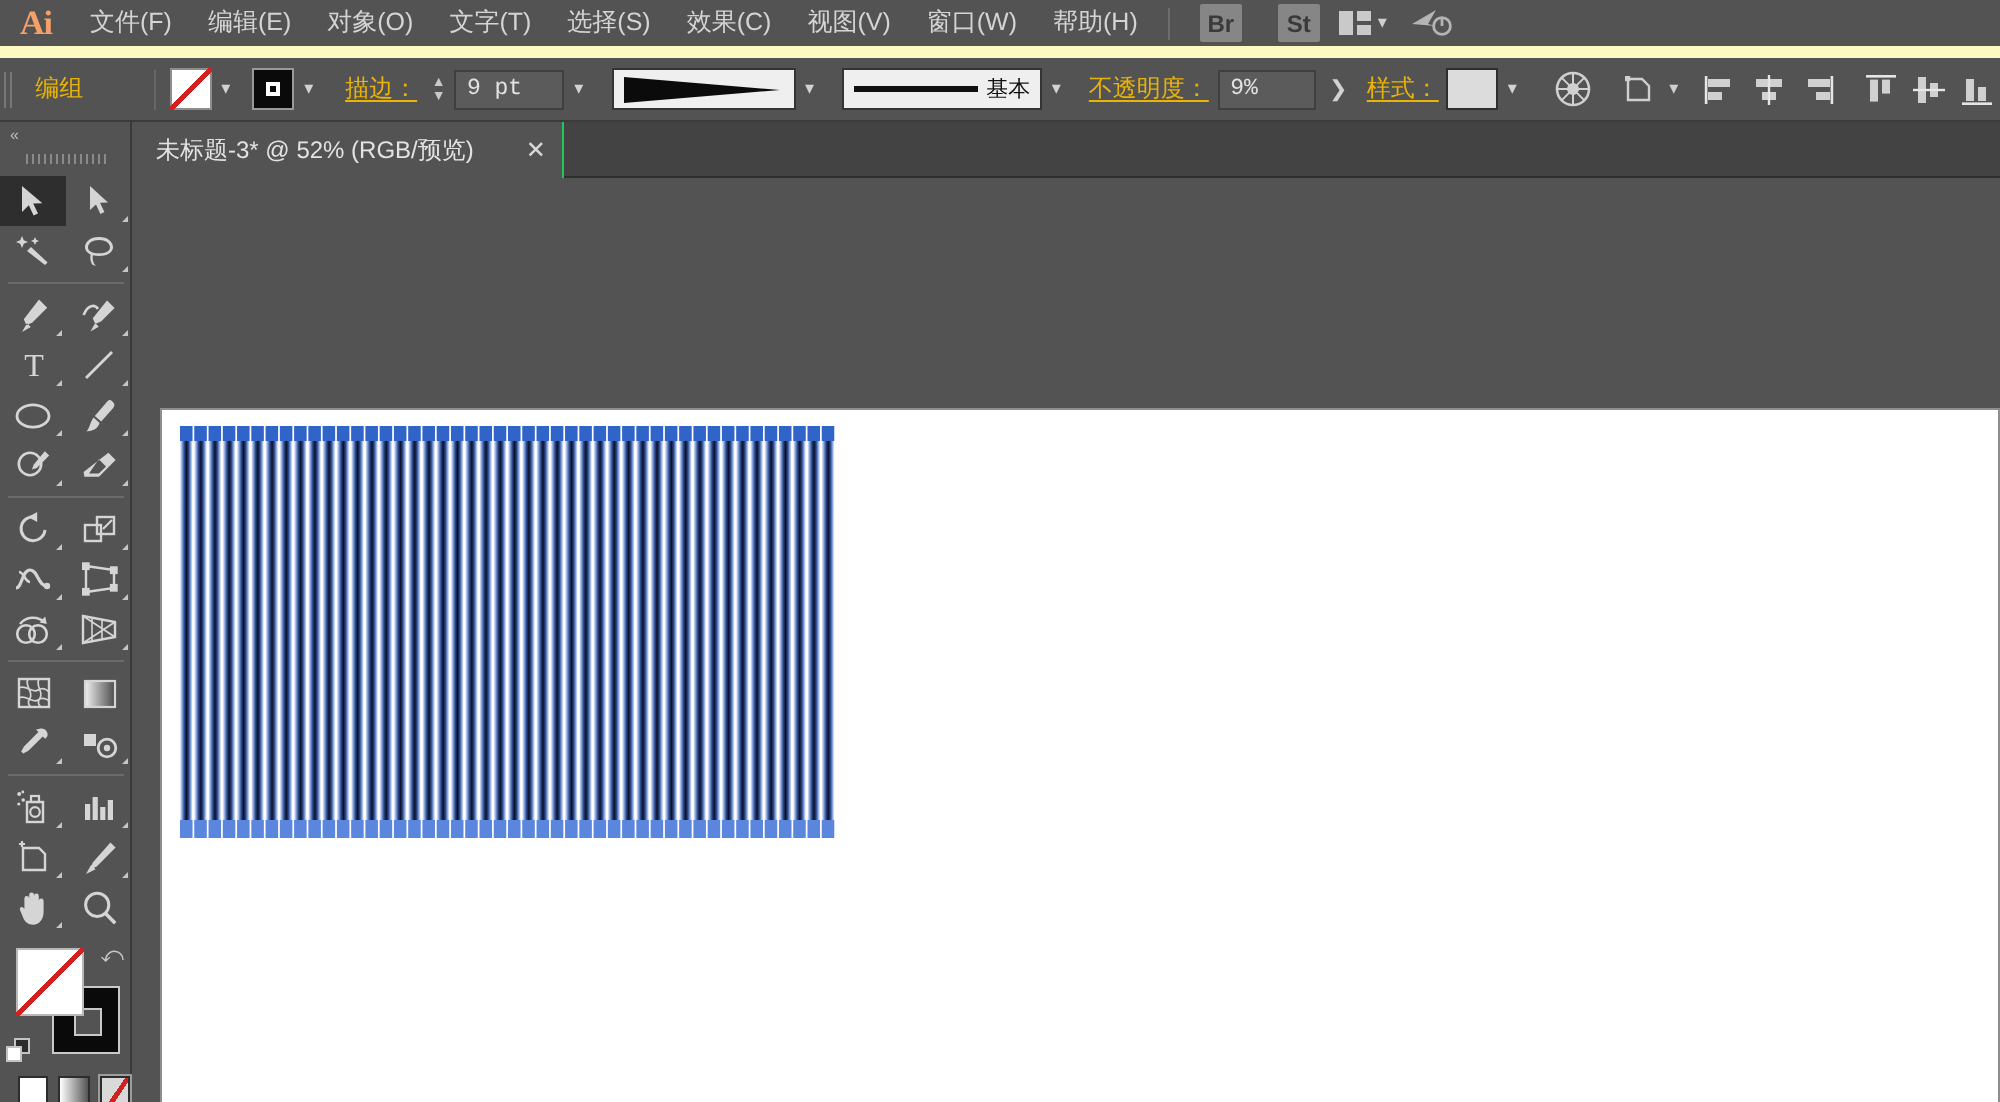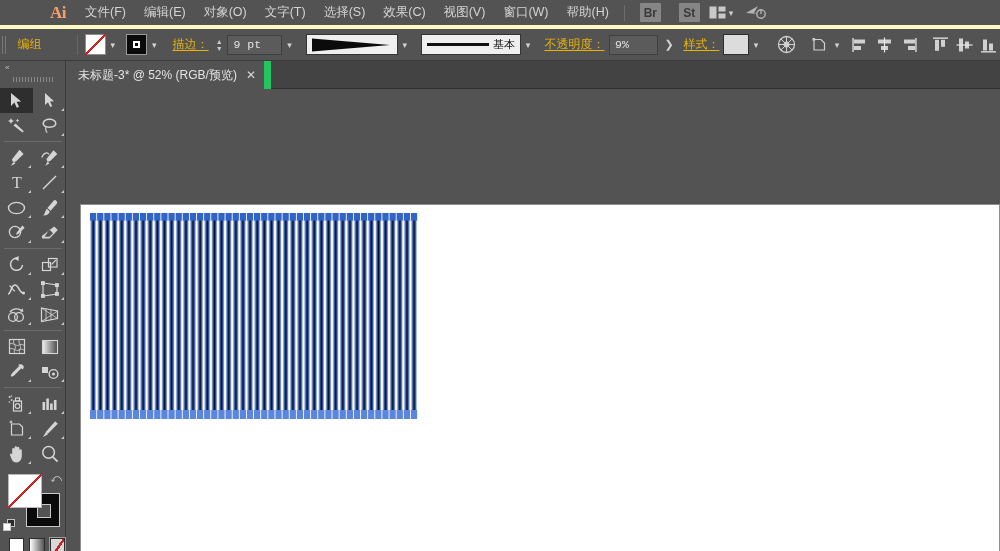--- a/index.html
+++ b/index.html
@@ -10,22 +10,21 @@
     font-family: "Liberation Sans", "DejaVu Sans", sans-serif;
     -webkit-font-smoothing: antialiased;
   }
   #app { position: relative; width: 1000px; height: 551px; }
 
   
   .menubar {
     position: absolute; left: 0; top: 0; width: 1000px; height: 29px;
     background: #535353;
     display: flex; align-items: center;
-    border-bottom: 4px solid #fef9c3;
-    padding-left: 40px;
+    border-bottom: 6px solid #fef9c3;
   }
   .ai-logo {
     width: 36px; height: 29px;
     display: flex; align-items: center; justify-content: center;
     color: #f5a06a; font-weight: bold; font-size: 17px;
     font-family: "Liberation Serif", serif;
     letter-spacing: -0.5px;
   }
   .menu-item {
     padding: 0 9px; height: 29px;
@@ -105,22 +104,22 @@
   .arrow-right { color: #d2d2d2; font-size: 11px; padding: 0 6px; }
 
   
   .tabbar {
     position: absolute; left: 0; top: 61px; width: 1000px; height: 28px;
     background: #434343; border-bottom: 1px solid #2e2e2e;
   }
   .doc-tab {
     position: absolute; left: 66px; top: 0; height: 28px;
     background: #535353; display: flex; align-items: center;
-    padding: 0 8px 0 12px; gap: 9px;
-    border-right: 7px solid #22c55e;
+    padding: 0 8px 0 12px; gap: 26px;
+    border-right: 1px solid #22c55e;
   }
   .doc-tab-label { color: #e3e3e3; font-size: 12px; white-space: nowrap; }
   .doc-tab-close { color: #d8d8d8; font-size: 12px; line-height: 1; }
 
   
   .toolpanel {
     position: absolute; left: 0; top: 61px; width: 66px; height: 490px;
     background: #535353; border-right: 1px solid #3a3a3a;
   }
   .tp-collapse {

